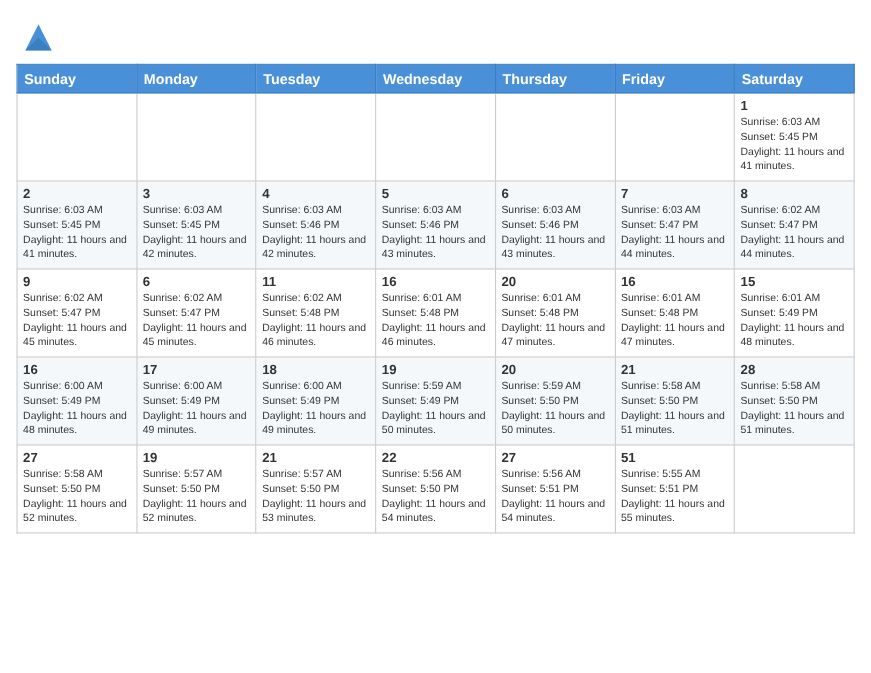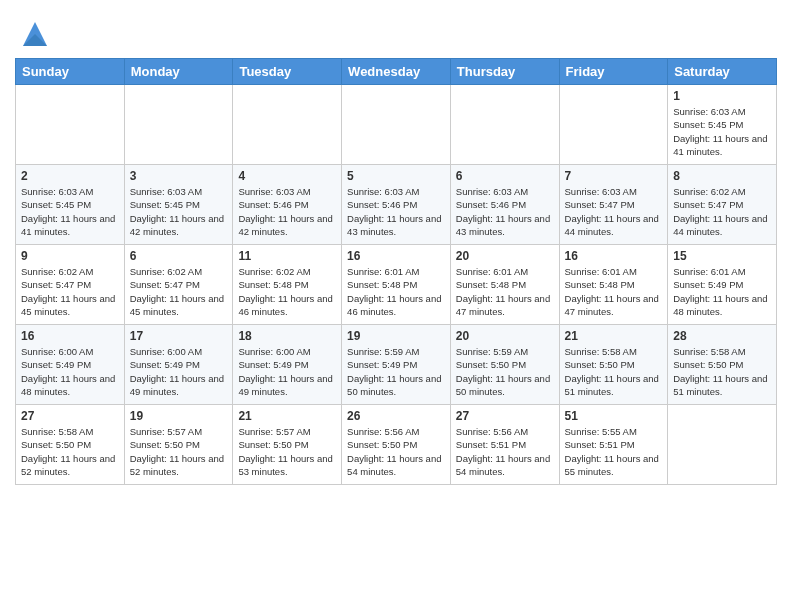--- a/index.html
+++ b/index.html
@@ -294,21 +294,21 @@
 Sunset: 5:50 PM
 Daylight: 11 hours and 52 minutes.</div>
           </td>
           <td>
             <span class="day-num">21</span>
             <div class="day-detail" style="white-space: pre-line;">Sunrise: 5:57 AM
 Sunset: 5:50 PM
 Daylight: 11 hours and 53 minutes.</div>
           </td>
           <td>
-            <span class="day-num">26</span>
+            <span class="day-num">22</span>
             <div class="day-detail" style="white-space: pre-line;">Sunrise: 5:56 AM
 Sunset: 5:50 PM
 Daylight: 11 hours and 54 minutes.</div>
           </td>
           <td>
             <span class="day-num">27</span>
             <div class="day-detail" style="white-space: pre-line;">Sunrise: 5:56 AM
 Sunset: 5:51 PM
 Daylight: 11 hours and 54 minutes.</div>
           </td>

